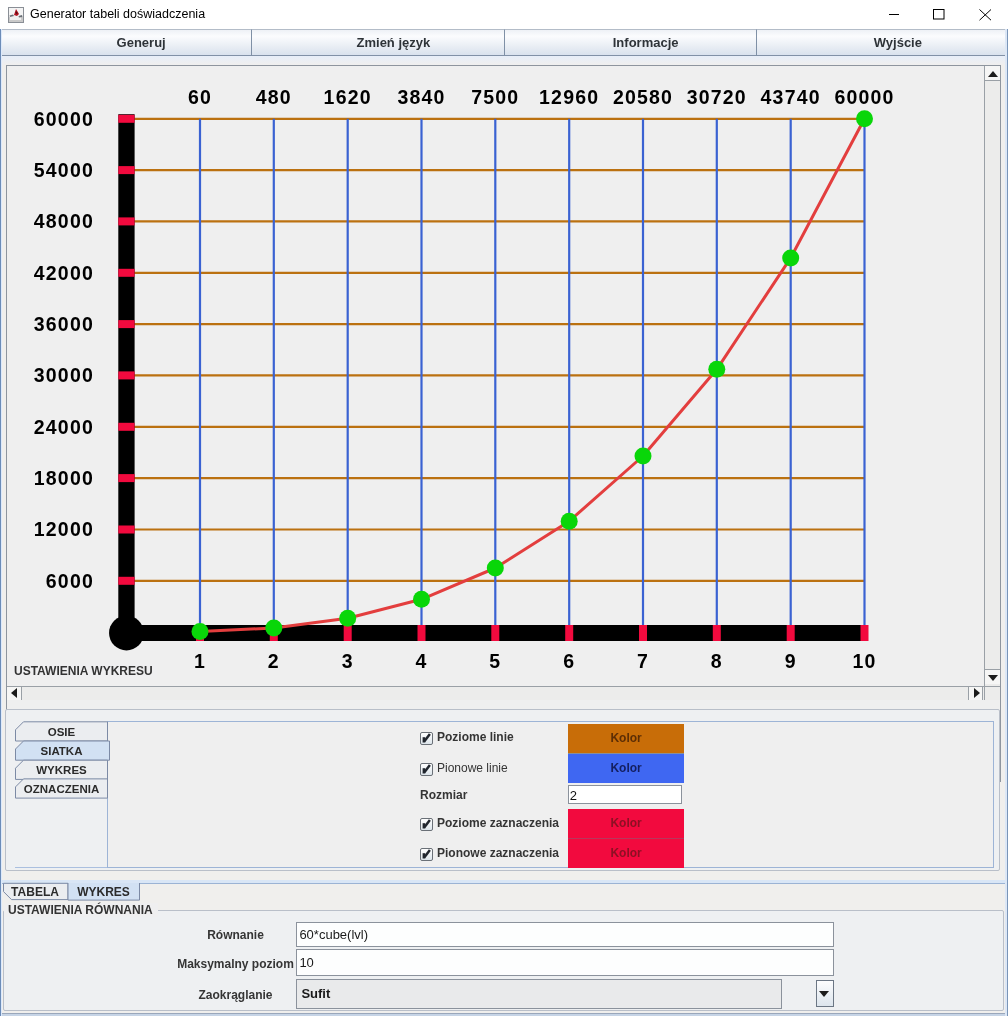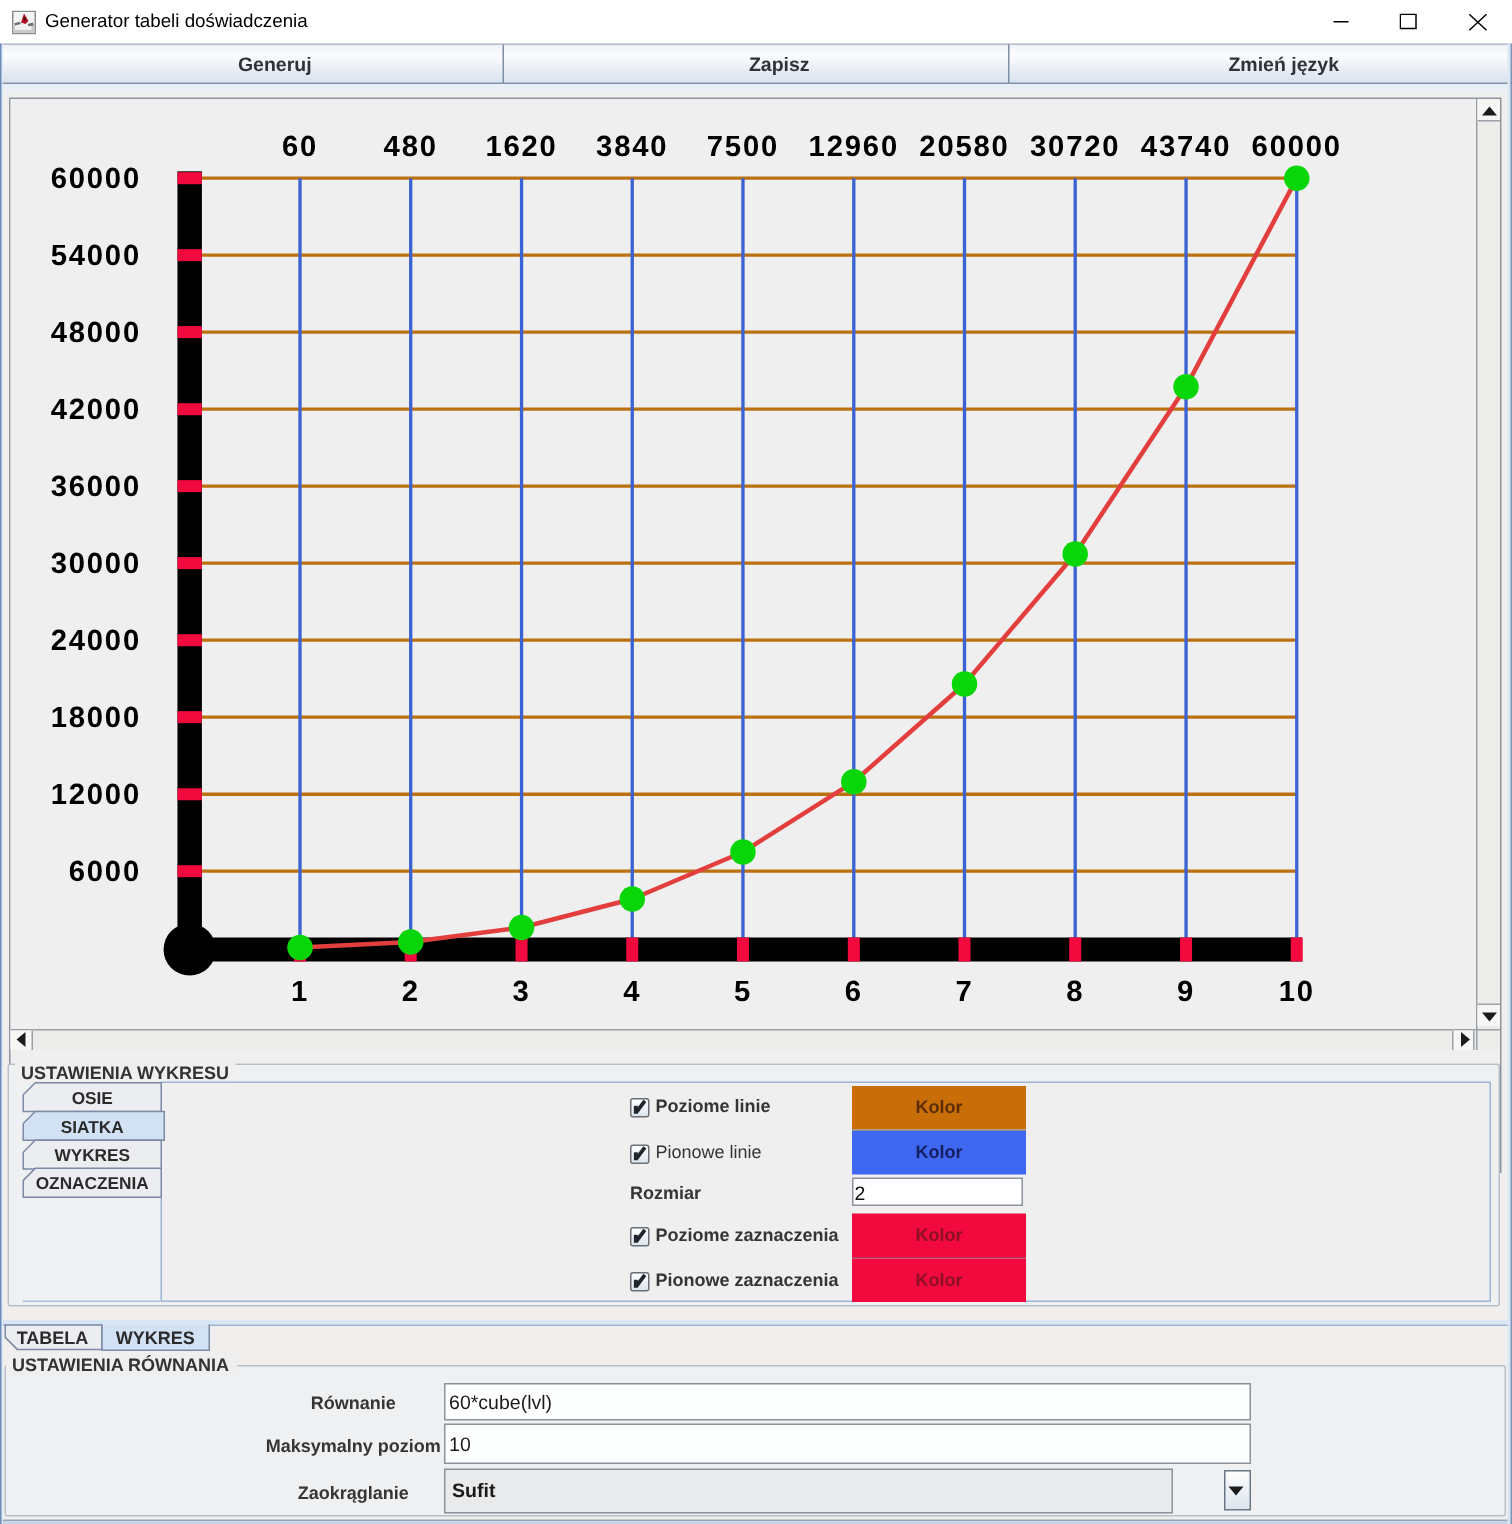--- a/index.html
+++ b/index.html
@@ -39,22 +39,23 @@
   <svg style="position:absolute;left:933px;top:9px" width="12" height="11" viewBox="0 0 12 11">
     <rect x="0.5" y="0.5" width="10.5" height="9.5" fill="none" stroke="#000"></rect>
   </svg>
   <svg style="position:absolute;left:979px;top:9px" width="13" height="12" viewBox="0 0 13 12">
     <path d="M0.5 0.5 L12 11.2 M12 0.5 L0.5 11.2" stroke="#000" stroke-width="1" fill="none"></path>
   </svg>
 </div>
 
 <div class="menubar">
   <div class="mbtn">Generuj</div>
-    <div class="mbtn">Zapisz</div>
     <div class="mbtn">Zmień język</div>
+    <div class="mbtn">Informacje</div>
+    <div class="mbtn">Wyjście</div>
 </div>
 <div style="position:absolute;left:0;top:56px;width:1008px;height:9px;background:linear-gradient(#e7eef9,#f0efee)"></div>
 
 <div class="sp">
   <svg style="position:absolute;left:0;top:0" width="977" height="620" viewBox="0 0 977 620">
     <rect width="977" height="620" fill="#efefef"></rect>
     <line x1="120.6" y1="52.8" x2="857.5" y2="52.8" stroke="#bb7110" stroke-width="2.2"></line>
 <line x1="120.6" y1="104.1" x2="857.5" y2="104.1" stroke="#bb7110" stroke-width="2.2"></line>
 <line x1="120.6" y1="155.4" x2="857.5" y2="155.4" stroke="#bb7110" stroke-width="2.2"></line>
 <line x1="120.6" y1="206.8" x2="857.5" y2="206.8" stroke="#bb7110" stroke-width="2.2"></line>
@@ -152,21 +153,21 @@
       <div class="tri" style="left:4px;top:1px;border-top:5px solid transparent;border-bottom:5px solid transparent;border-right:6px solid #1c1c1c"></div>
     </div>
     <div class="sbtn" style="left:961px;top:0;width:15px;height:13px;border-left:1px solid #9aa0a6;border-right:1px solid #9aa0a6">
       <div class="tri" style="left:5px;top:1px;border-top:5px solid transparent;border-bottom:5px solid transparent;border-left:6px solid #1c1c1c"></div>
     </div>
   </div>
   <div class="corner"></div>
 </div>
 
 <div style="position:absolute;left:5px;top:709px;width:995px;height:162px;border:1px solid #b9bfc9;border-radius:2px;background:#eef0f2"></div>
-<div style="position:absolute;left:10px;top:708px;background:#efeff0;padding:0 4px;font-weight:bold;font-size:12px;color:#333">USTAWIENIA WYKRESU</div>
+<div style="position:absolute;left:10px;top:664px;background:#efeff0;padding:0 4px;font-weight:bold;font-size:12px;color:#333">USTAWIENIA WYKRESU</div>
 
 <div style="position:absolute;left:107px;top:721px;width:887px;height:147px;border:1.5px solid #9db4d6;background:#efefef"></div>
 <div style="position:absolute;left:15px;top:866.5px;width:92px;height:1.5px;background:#aabfdf"></div>
 
 <div style="position:absolute;left:0;top:879.8px;width:1008px;height:3.5px;background:#d9e6f6"></div>
 <div style="position:absolute;left:0;top:883.2px;width:68px;height:1.2px;background:#9bb3d4"></div>
 <div style="position:absolute;left:139px;top:883.2px;width:869px;height:1.2px;background:#9bb3d4"></div>
 <svg style="position:absolute;left:0;top:0" width="1008" height="1016" viewBox="0 0 1008 1016" pointer-events="none">
 <path d="M15.5 729.8 L23.5 721.8 L107.5 721.8 L107.5 741.0 L15.5 741.0 Z" fill="#ebedf0" stroke="#7c8aa5" stroke-width="1"></path>
 <text x="61.5" y="735.8" text-anchor="middle" font-family="Liberation Sans, sans-serif" font-weight="bold" font-size="11.5px" fill="#2b2b2b">OSIE</text>

